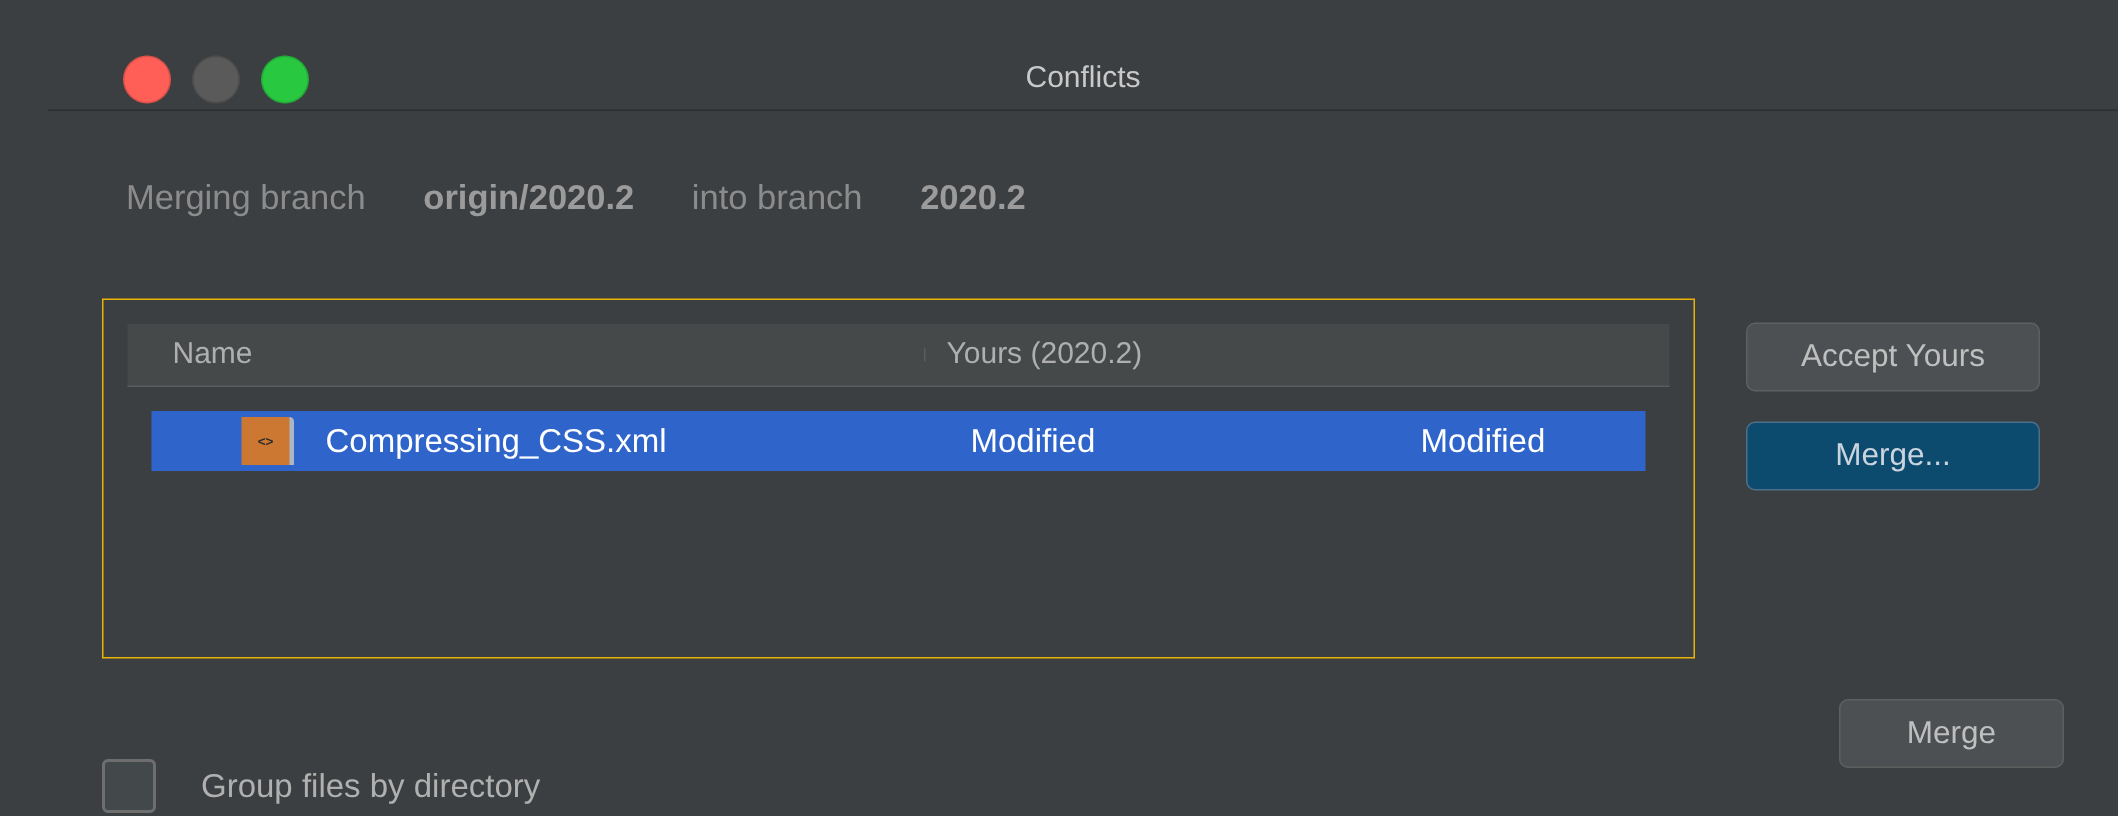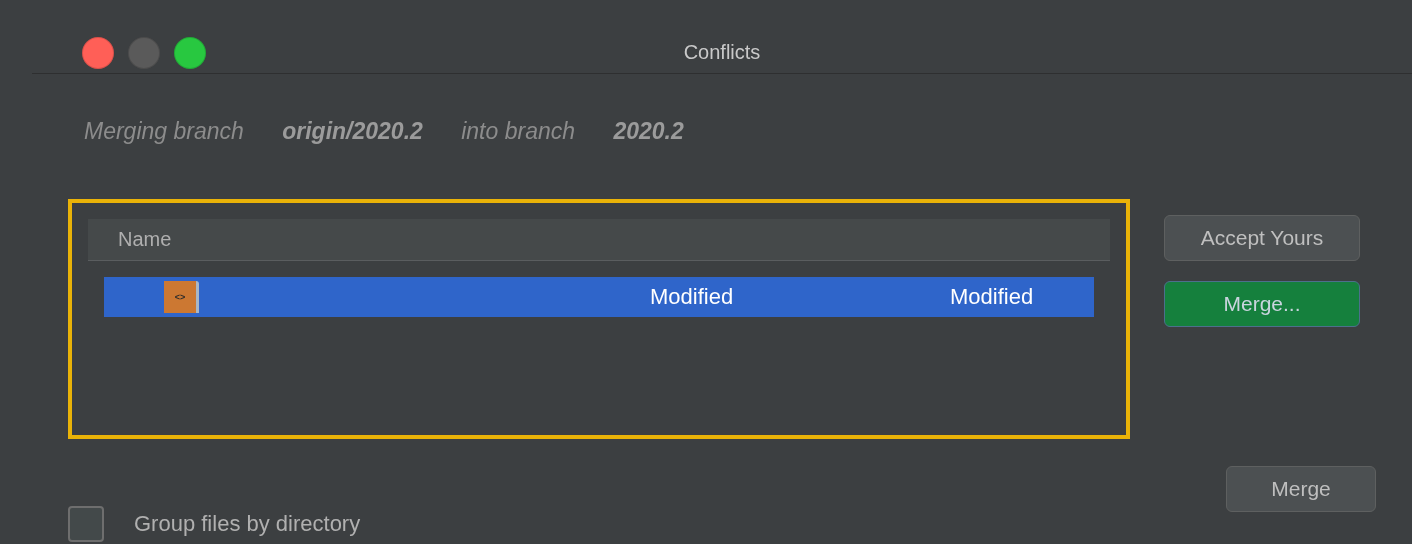--- a/index.html
+++ b/index.html
@@ -40,34 +40,33 @@
     color: #C9C9C9;
     pointer-events: none;
   }
   .content {
     padding: 20px 20px 0 20px;
   }
   .merge-msg {
     font-size: 23px;
     color: #8C8C8C;
     margin: 8px 0 22px 0;
-    font-style: italic;
   }
   .merge-msg b {
     color: #9B9B9B;
     font-weight: 700;
   }
   .center-row {
     display: flex;
     align-items: flex-start;
     gap: 18px;
   }
   .table-wrap {
     flex: 1;
-    border: 4px solid #eab308;
+    border: 1px solid #eab308;
     background: #3C3F41;
     height: 240px;
     display: flex;
     flex-direction: column;
   }
   .thead {
     display: flex;
     background: #45494A;
     height: 42px;
     border-bottom: 1px solid #5A5D5F;
@@ -134,21 +133,21 @@
     color: #BFBFBF;
     font-size: 21px;
     border-radius: 6px;
     cursor: pointer;
     display:flex;
     align-items:center;
     justify-content:center;
     user-select:none;
   }
   .btn.primary {
-    background: #15803d;
+    background: #0c4a6e;
     border-color: #4C708C;
     color: #C9D4DE;
   }
   .check-row {
     margin-top: 24px;
     display: flex;
     align-items: center;
     gap: 14px;
     font-size: 22px;
     color: #B0B0B0;
@@ -184,28 +183,30 @@
 <div class="content">
 
   <div class="merge-msg">
     <span>Merging branch </span><b>origin/2020.2</b><span> into branch </span><b>2020.2</b>
   </div>
 
   <div class="center-row">
     <div class="table-wrap">
       <div class="thead">
         <div class="th col-name">Name</div>
+        <div class="th col-yours">Yours (2020.2)</div>
       </div>
       <div class="tbody">
         <div class="trow">
           <div class="tcell col-name">
             <span class="xml-icon">
               <span class="page"></span>
               <span class="tag">&lt;&gt;</span>
             </span>
+            <span>Compressing_CSS.xml</span>
           </div>
           <div class="tcell col-yours">Modified</div>
           <div class="tcell col-theirs">Modified</div>
         </div>
       </div>
     </div>
 
     <div class="side-buttons">
       <div class="btn">Accept Yours</div>
       <div class="btn primary">Merge...</div>

